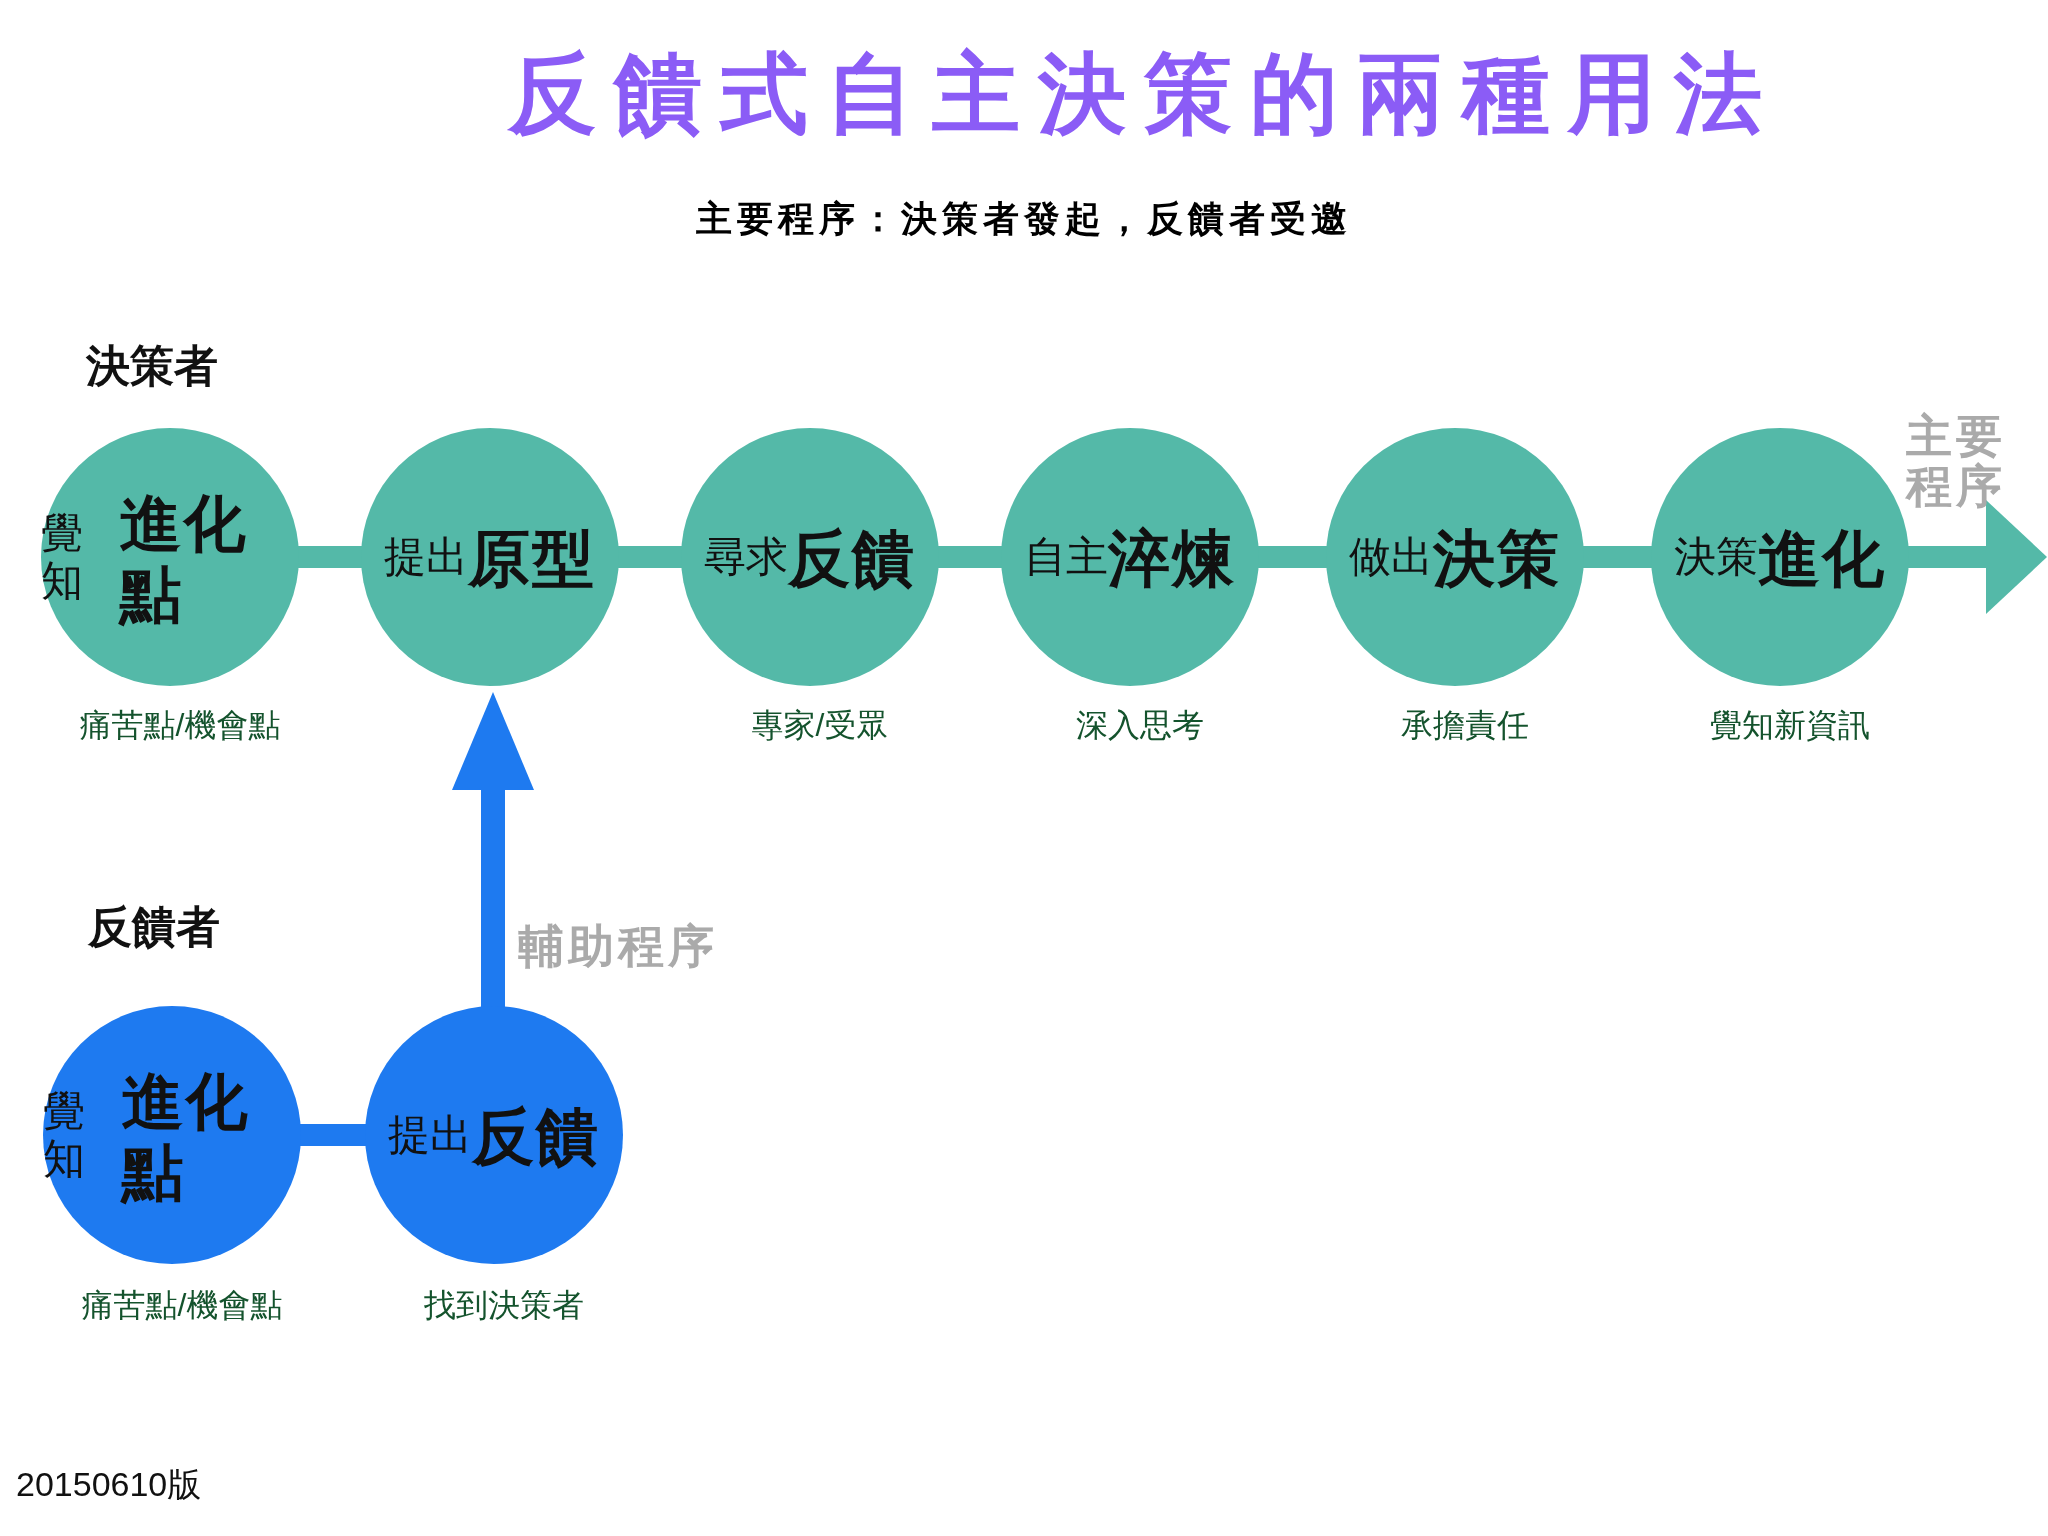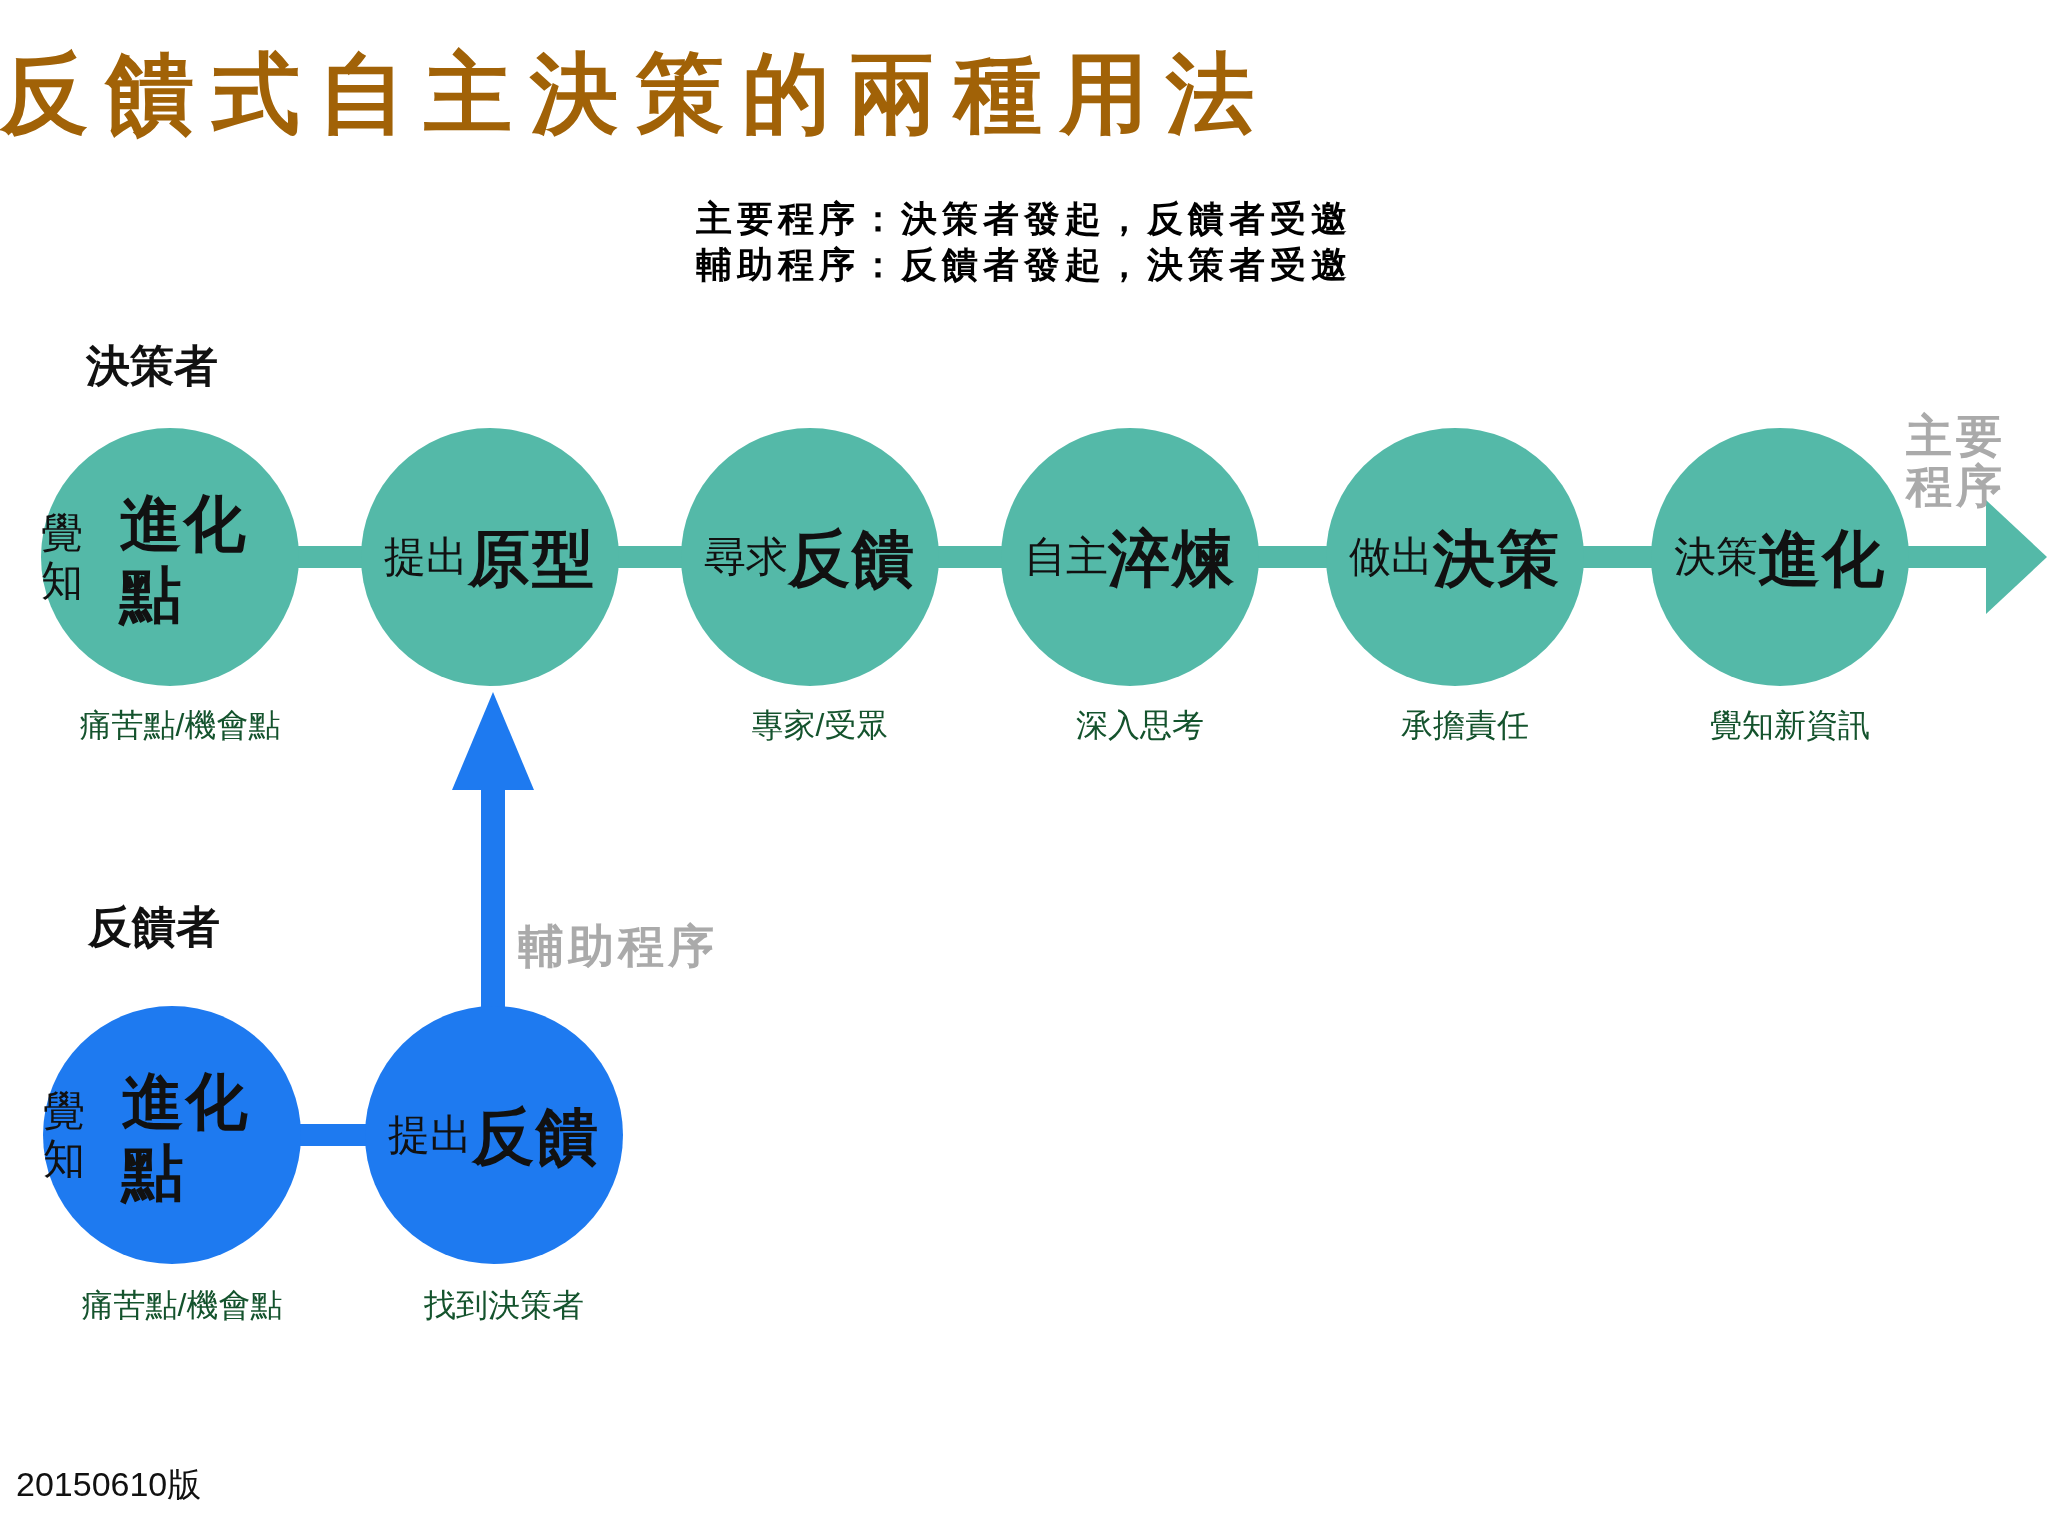--- a/index.html
+++ b/index.html
@@ -2,22 +2,22 @@
 <html><head>
 <meta charset="utf-8">
 <style>
   html,body{margin:0;padding:0;background:#ffffff;}
   .canvas{
     position:relative;width:2048px;height:1536px;background:#ffffff;overflow:hidden;
     font-family:"Liberation Sans",sans-serif;color:#111111;
   }
   .title{
     position:absolute;top:46px;left:0;width:1780px;margin:0;
-    font-size:88px;font-weight:700;letter-spacing:18px;text-align:left;
-    color:#a16207;line-height:1.1;
+    font-size:88px;font-weight:700;letter-spacing:18px;text-align:right;
+    color:#8b5cf6;line-height:1.1;
   }
   .subtitle{
     position:absolute;top:196px;left:0;width:2048px;text-align:center;
     font-size:36px;font-weight:700;letter-spacing:5px;color:#000000;line-height:46px;
   }
   .section-label{
     position:absolute;font-size:44px;font-weight:700;color:#111111;line-height:1;
   }
   .decision-maker-label{left:86px;top:344px;}
   .feedbacker-label{left:88px;top:905px;}
@@ -58,21 +58,20 @@
 </style>
 </head>
 <body>
 
 <div class="canvas">
 
   <h1 class="title">反饋式自主決策的兩種用法</h1>
 
   <div class="subtitle">
     <div>主要程序：決策者發起，反饋者受邀</div>
-    <div>輔助程序：反饋者發起，決策者受邀</div>
   </div>
 
   <div class="section-label decision-maker-label">決策者</div>
 
   <div class="connector teal-bg" style="left:285px;top:546px;width:90px"></div>
   <div class="connector teal-bg" style="left:605px;top:546px;width:90px"></div>
   <div class="connector teal-bg" style="left:925px;top:546px;width:90px"></div>
   <div class="connector teal-bg" style="left:1245px;top:546px;width:95px"></div>
   <div class="connector teal-bg" style="left:1570px;top:546px;width:95px"></div>
   <div class="connector teal-bg" style="left:1895px;top:546px;width:95px"></div>

